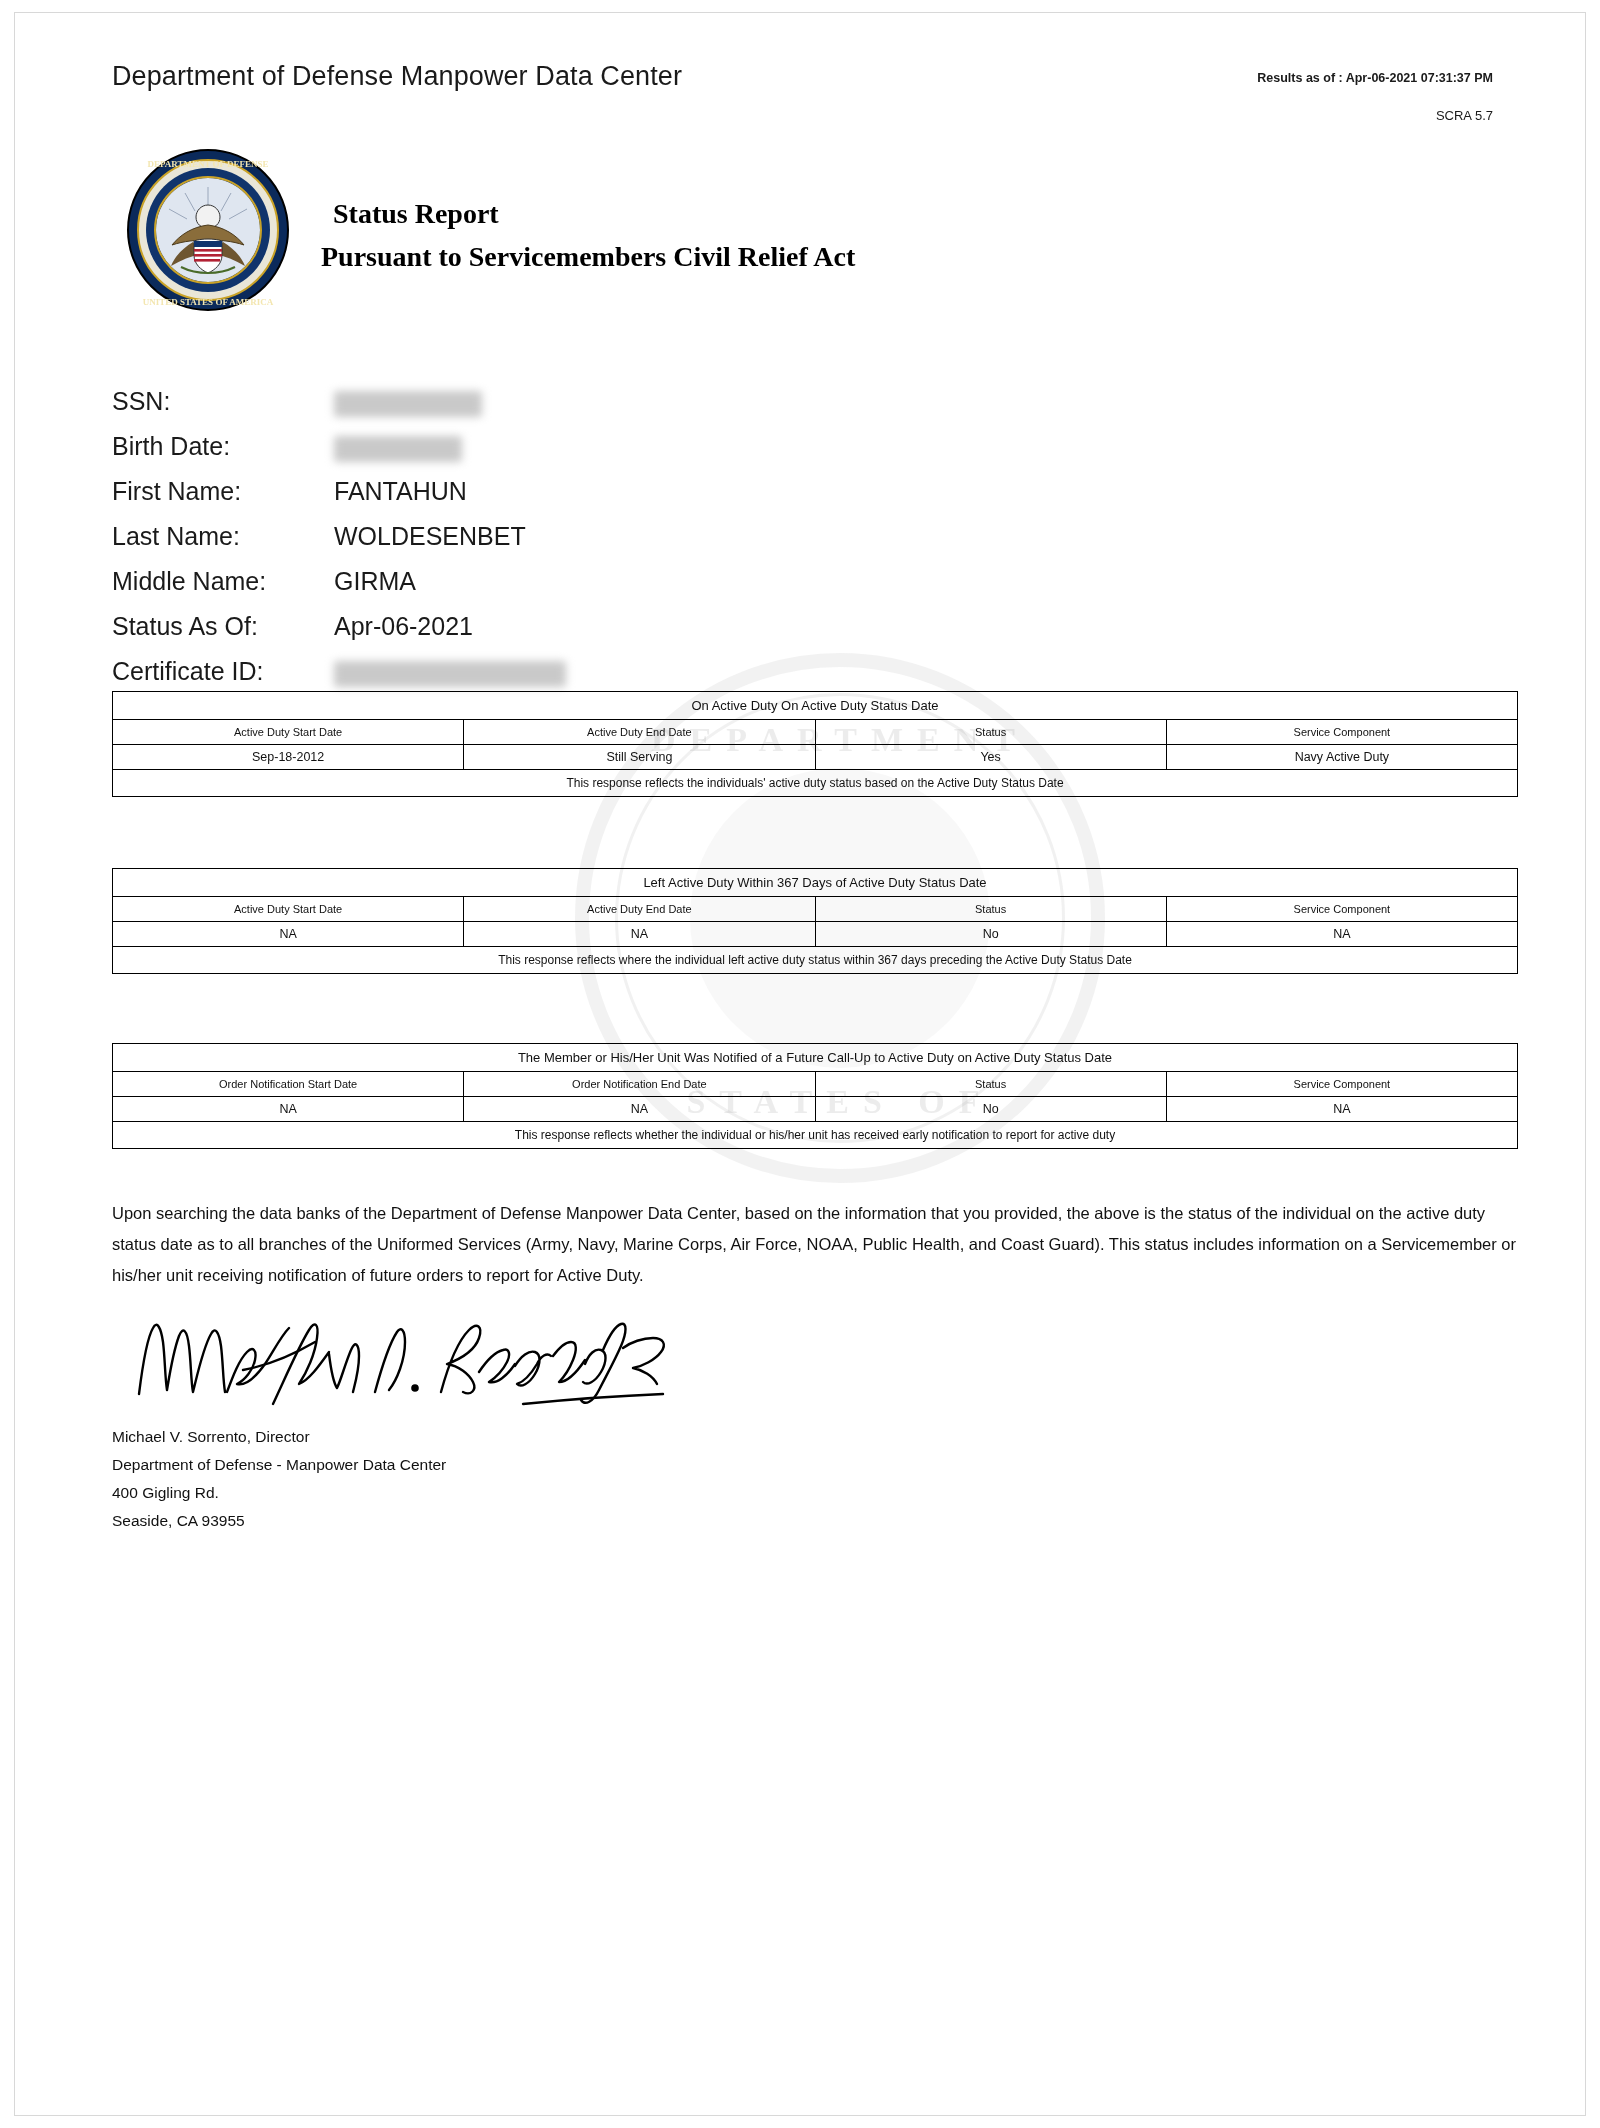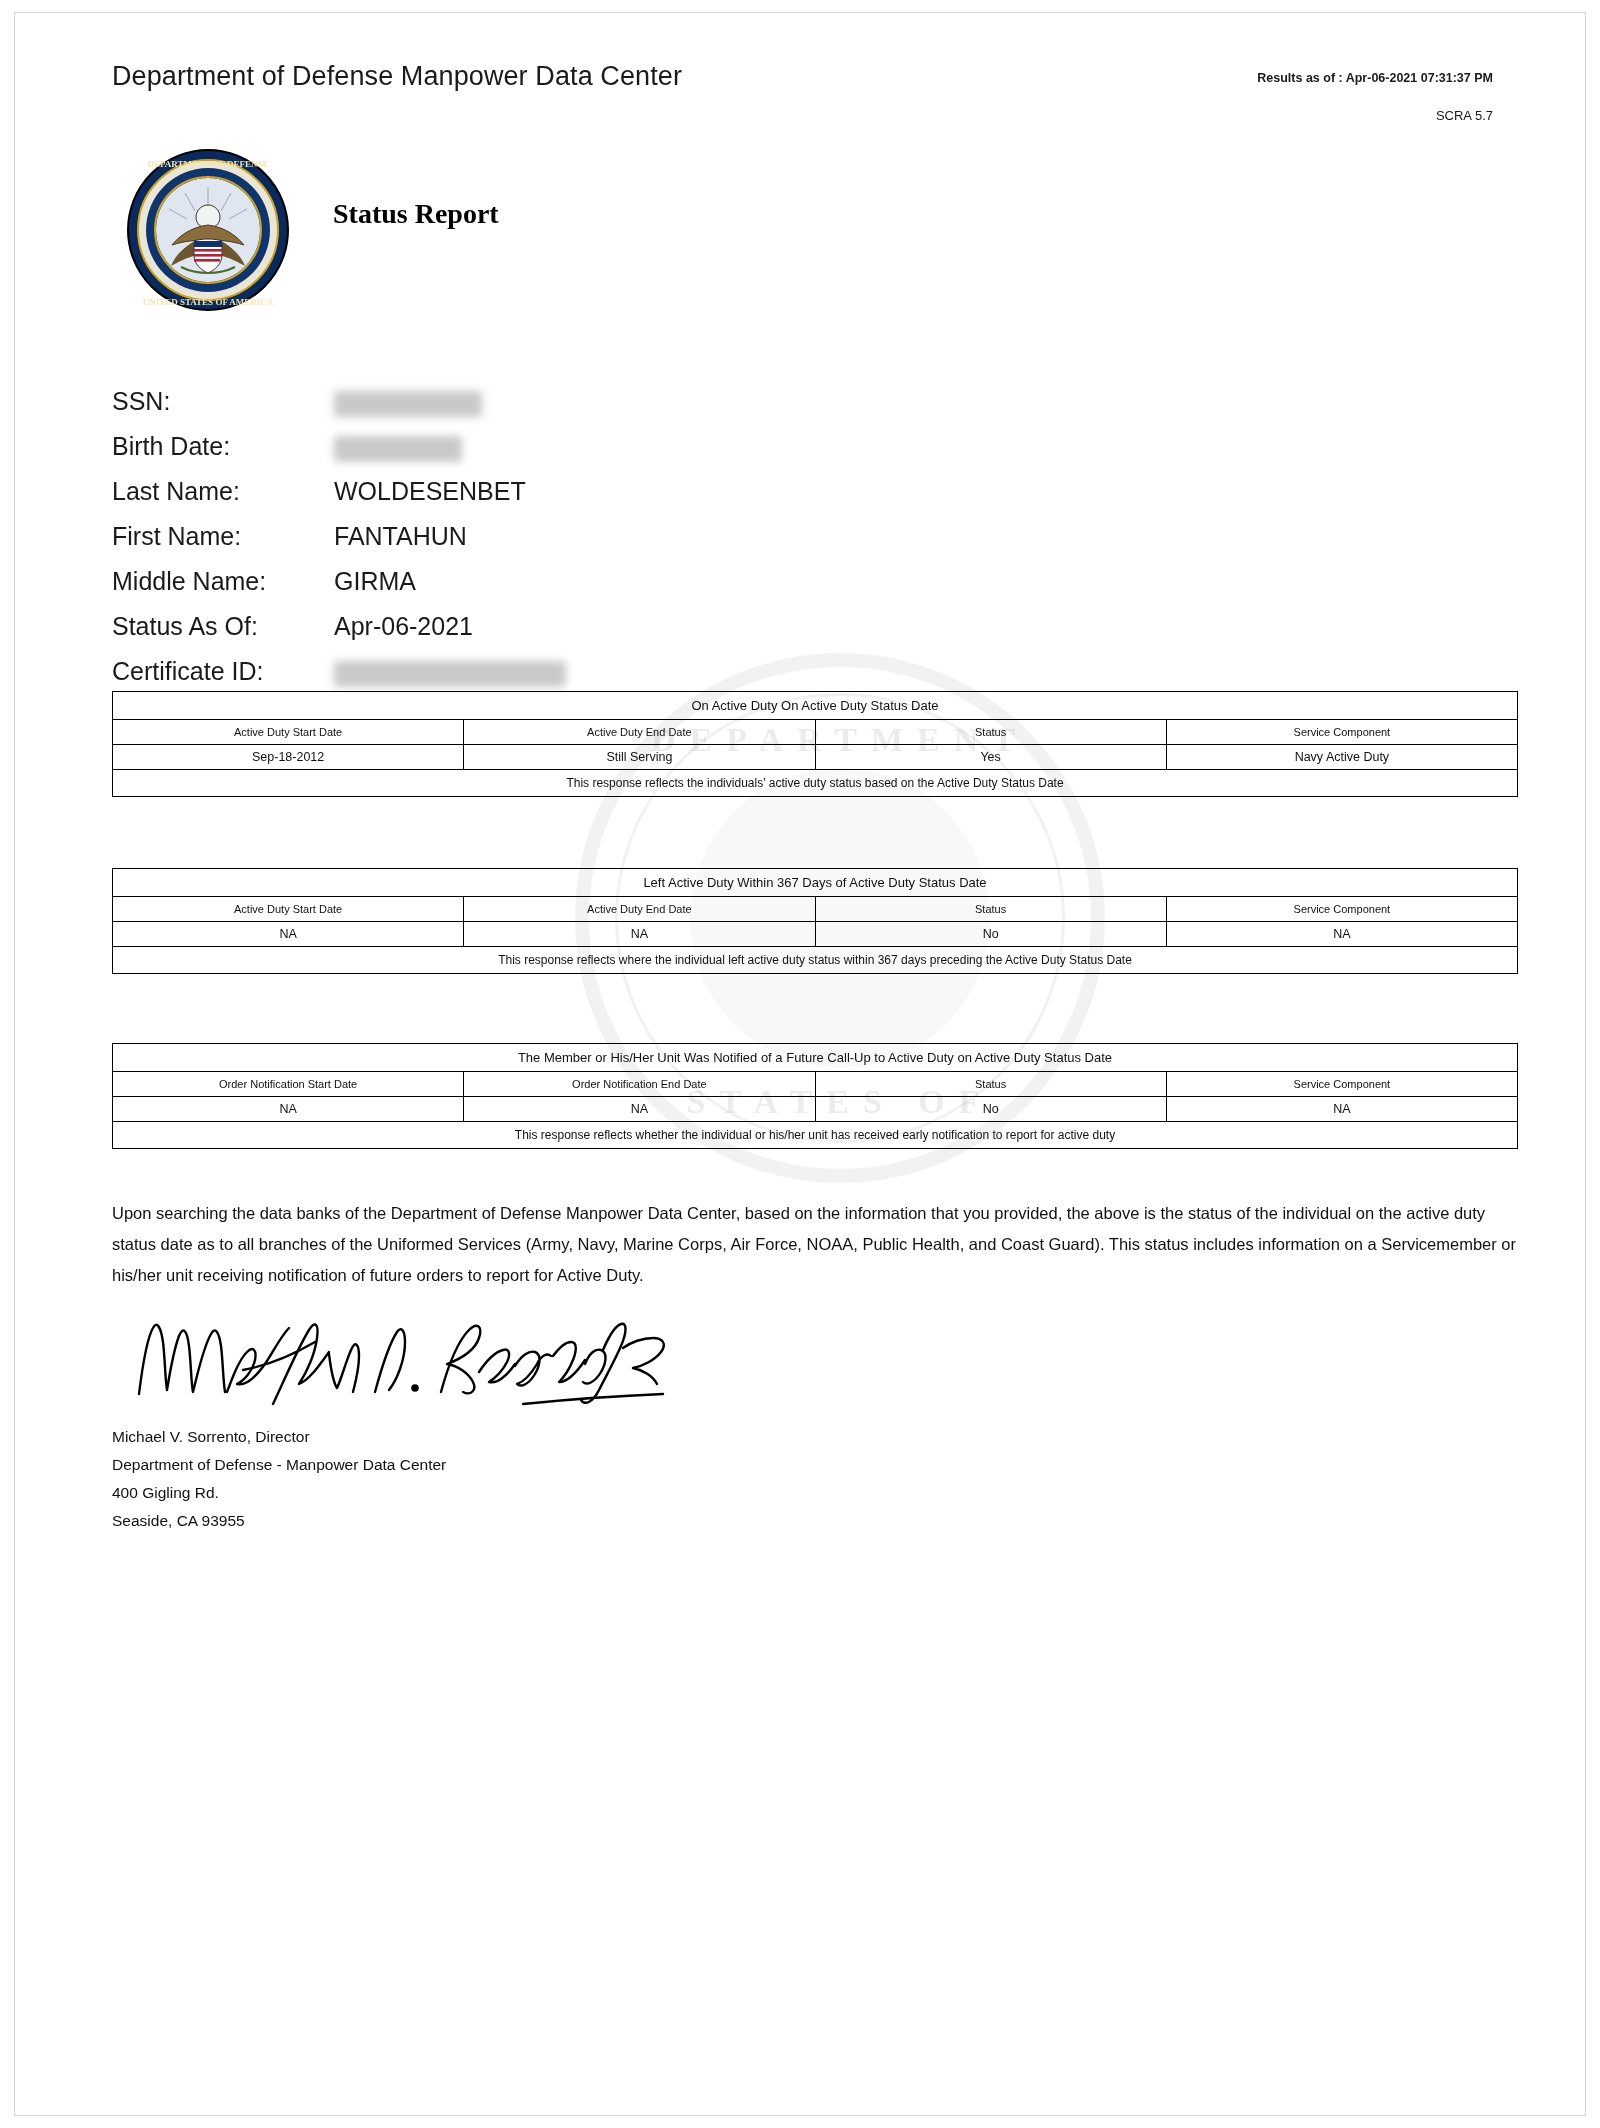--- a/index.html
+++ b/index.html
@@ -282,37 +282,38 @@
           <path d="M56 120 c8 4 18 6 27 6 c9 0 19 -2 27 -6" stroke="#4a6b2a" stroke-width="2" fill="none"></path>
 
           <g font-family="Liberation Serif, serif" font-size="9" fill="#f3e6b0" font-weight="bold">
             <text x="83" y="20" text-anchor="middle">DEPARTMENT OF DEFENSE</text>
             <text x="83" y="158" text-anchor="middle">UNITED STATES OF AMERICA</text>
           </g>
         </svg>
       </div>
 
       <div class="report-title">Status Report</div>
+      <div class="report-subtitle">Pursuant to Servicemembers Civil Relief Act</div>
 
       <div class="fields">
         <div class="field-row">
           <span class="field-label">SSN:</span>
           <span class="redacted" style="width:148px">000-00-0000</span>
         </div>
         <div class="field-row">
           <span class="field-label">Birth Date:</span>
           <span class="redacted" style="width:128px">Jan-00-1982</span>
         </div>
         <div class="field-row">
+          <span class="field-label">First Name:</span>
+          <span class="field-value">FANTAHUN</span>
+        </div>
+        <div class="field-row">
           <span class="field-label">Last Name:</span>
           <span class="field-value">WOLDESENBET</span>
-        </div>
-        <div class="field-row">
-          <span class="field-label">First Name:</span>
-          <span class="field-value">FANTAHUN</span>
         </div>
         <div class="field-row">
           <span class="field-label">Middle Name:</span>
           <span class="field-value">GIRMA</span>
         </div>
         <div class="field-row">
           <span class="field-label">Status As Of:</span>
           <span class="field-value">Apr-06-2021</span>
         </div>
         <div class="field-row">

